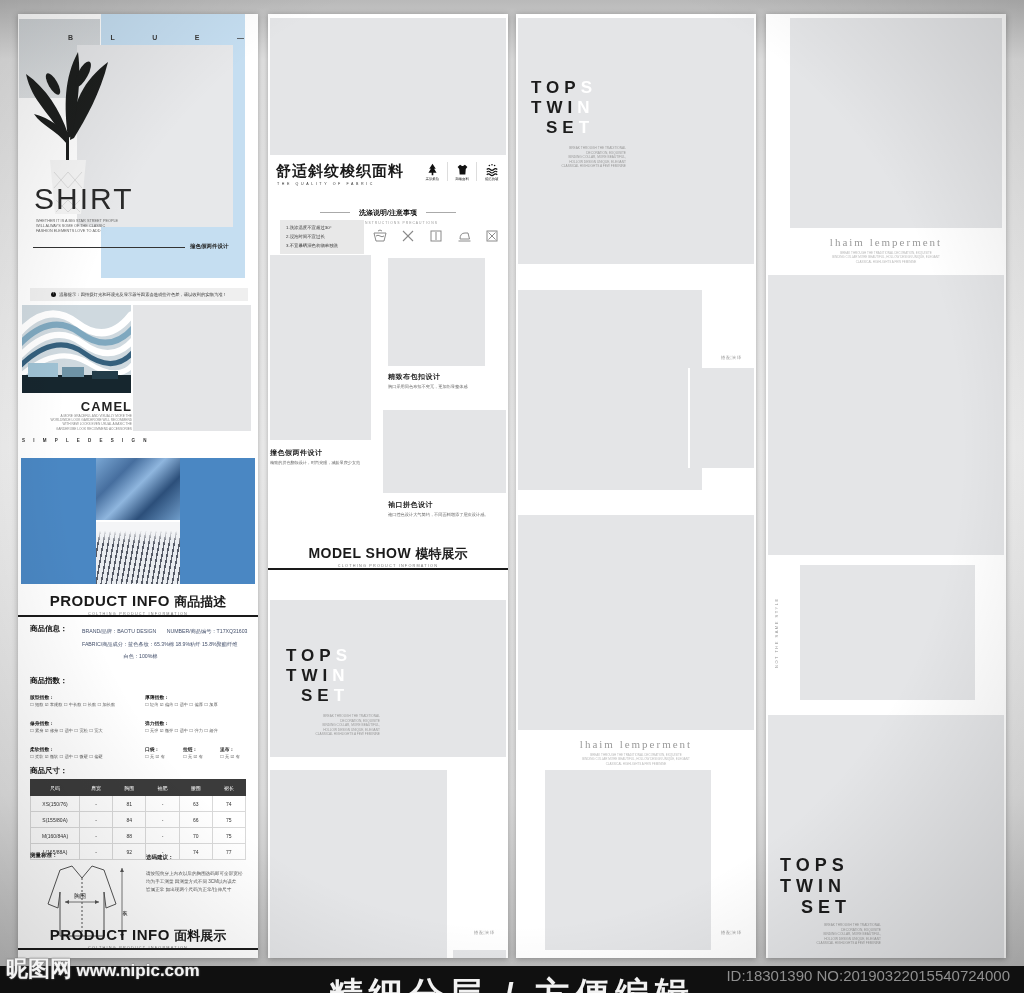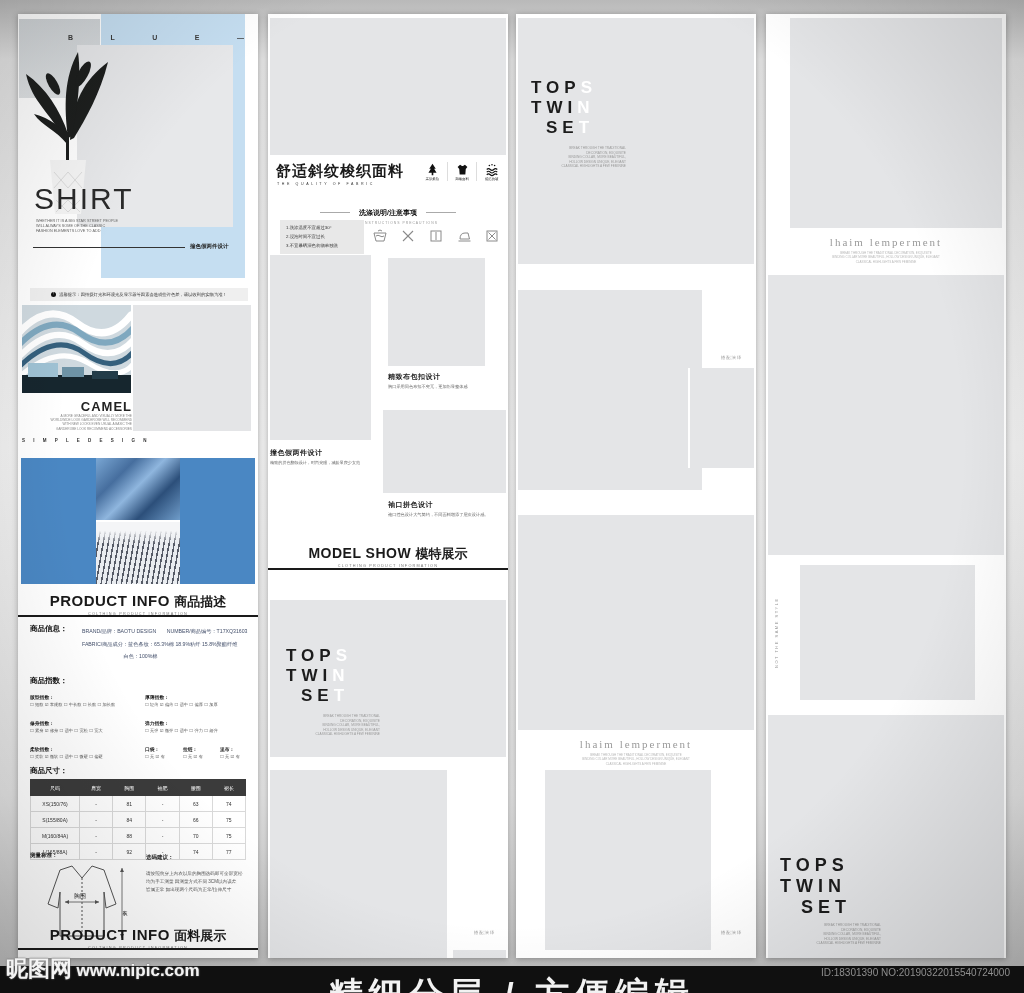--- a/index.html
+++ b/index.html
@@ -379,13 +379,13 @@
 CLASSICAL HIGHLIGHTS A FEW FEMININE</div>
   </div>
 </div>
 
 <div class="abs" style="left:0;top:966px;width:1024px;height:27px;background:#101010;z-index:6"></div>
 <div class="abs" style="left:0;top:972px;width:1024px;text-align:center;font-size:34px;font-weight:bold;letter-spacing:6px;color:#f2f2f2;z-index:7">精细分层 / 方便编辑</div>
 <div class="abs" style="left:6px;top:954px;z-index:8;color:rgba(255,255,255,.92);text-shadow:0 0 2px #777,0 0 1px #555">
   <span style="font-size:22px;font-weight:bold">昵图网</span>
   <span style="font-size:17px;font-weight:bold">www.nipic.com</span>
 </div>
-<div class="abs" style="right:14px;top:967px;font-size:10px;color:#8f8f8f;z-index:8">ID:18301390 NO:20190322015540724000</div>
+<div class="abs" style="right:14px;top:967px;font-size:15px;color:#8f8f8f;z-index:8">ID:18301390 NO:20190322015540724000</div>
 
 </body></html>

